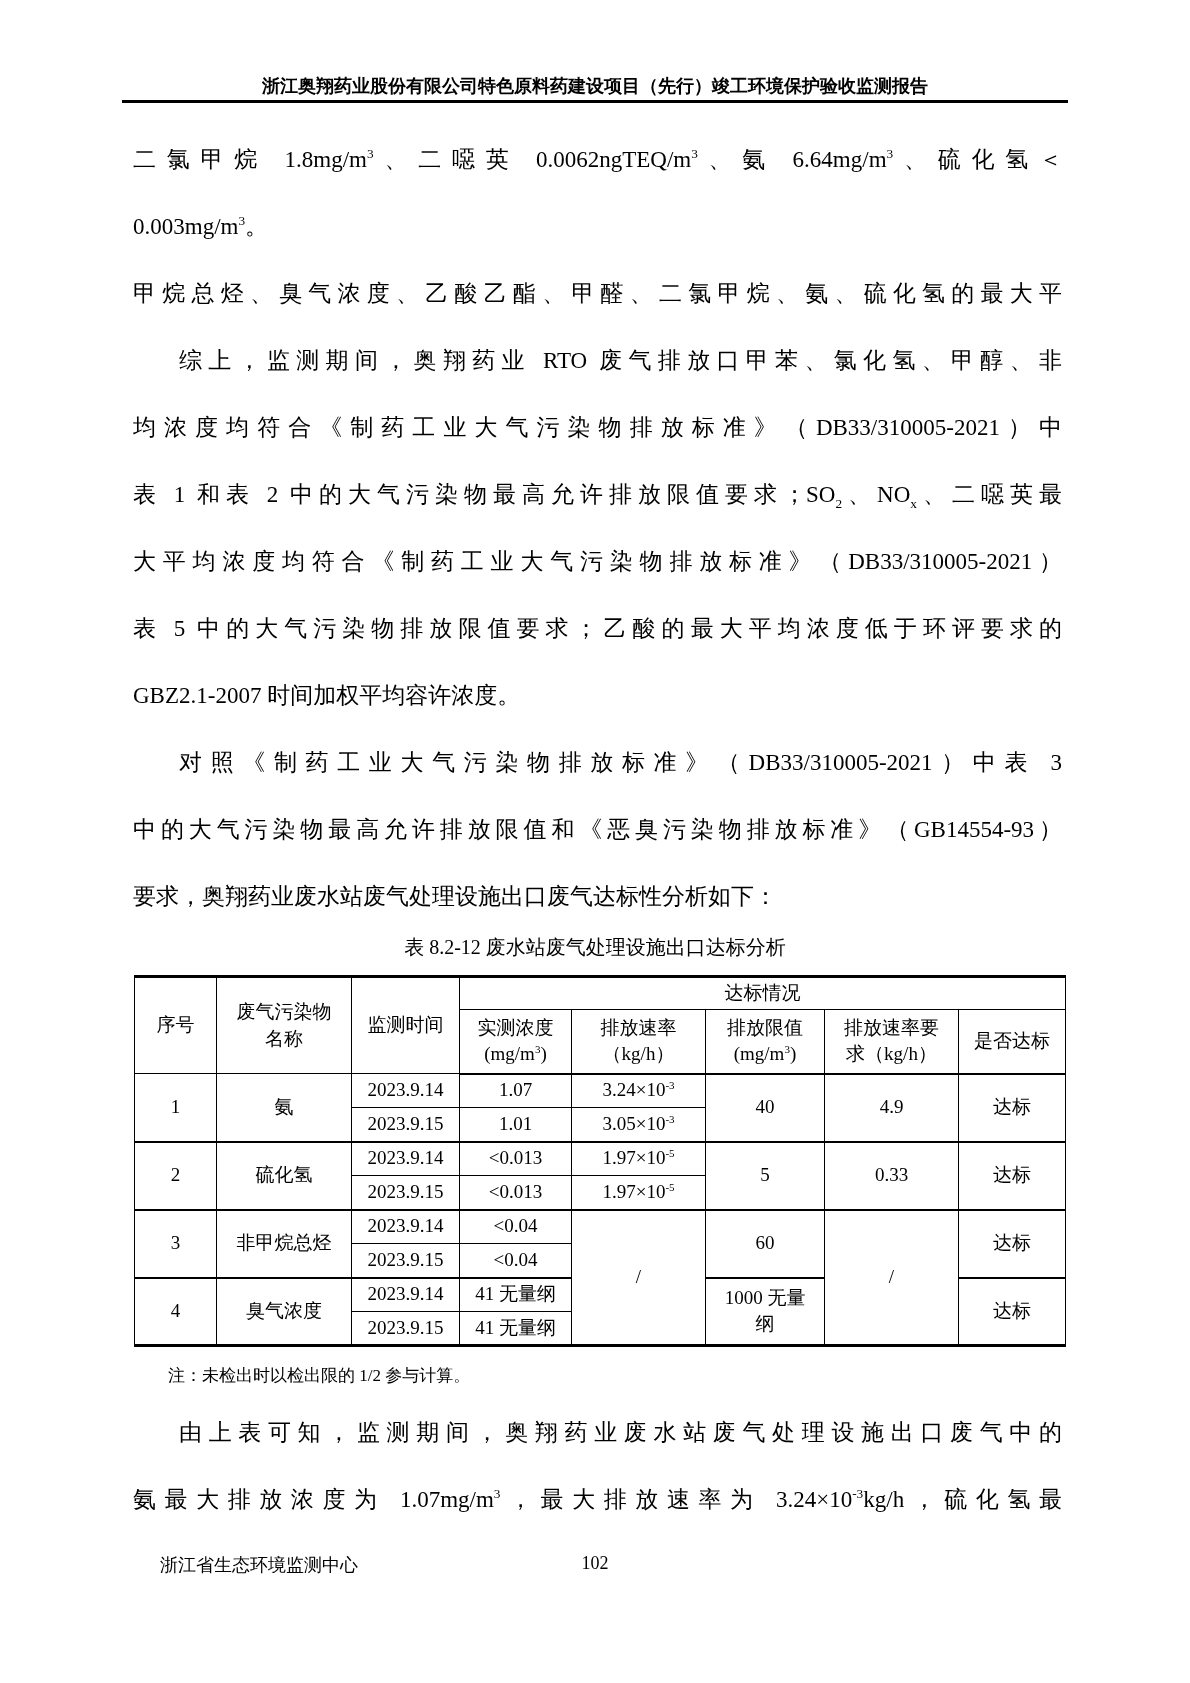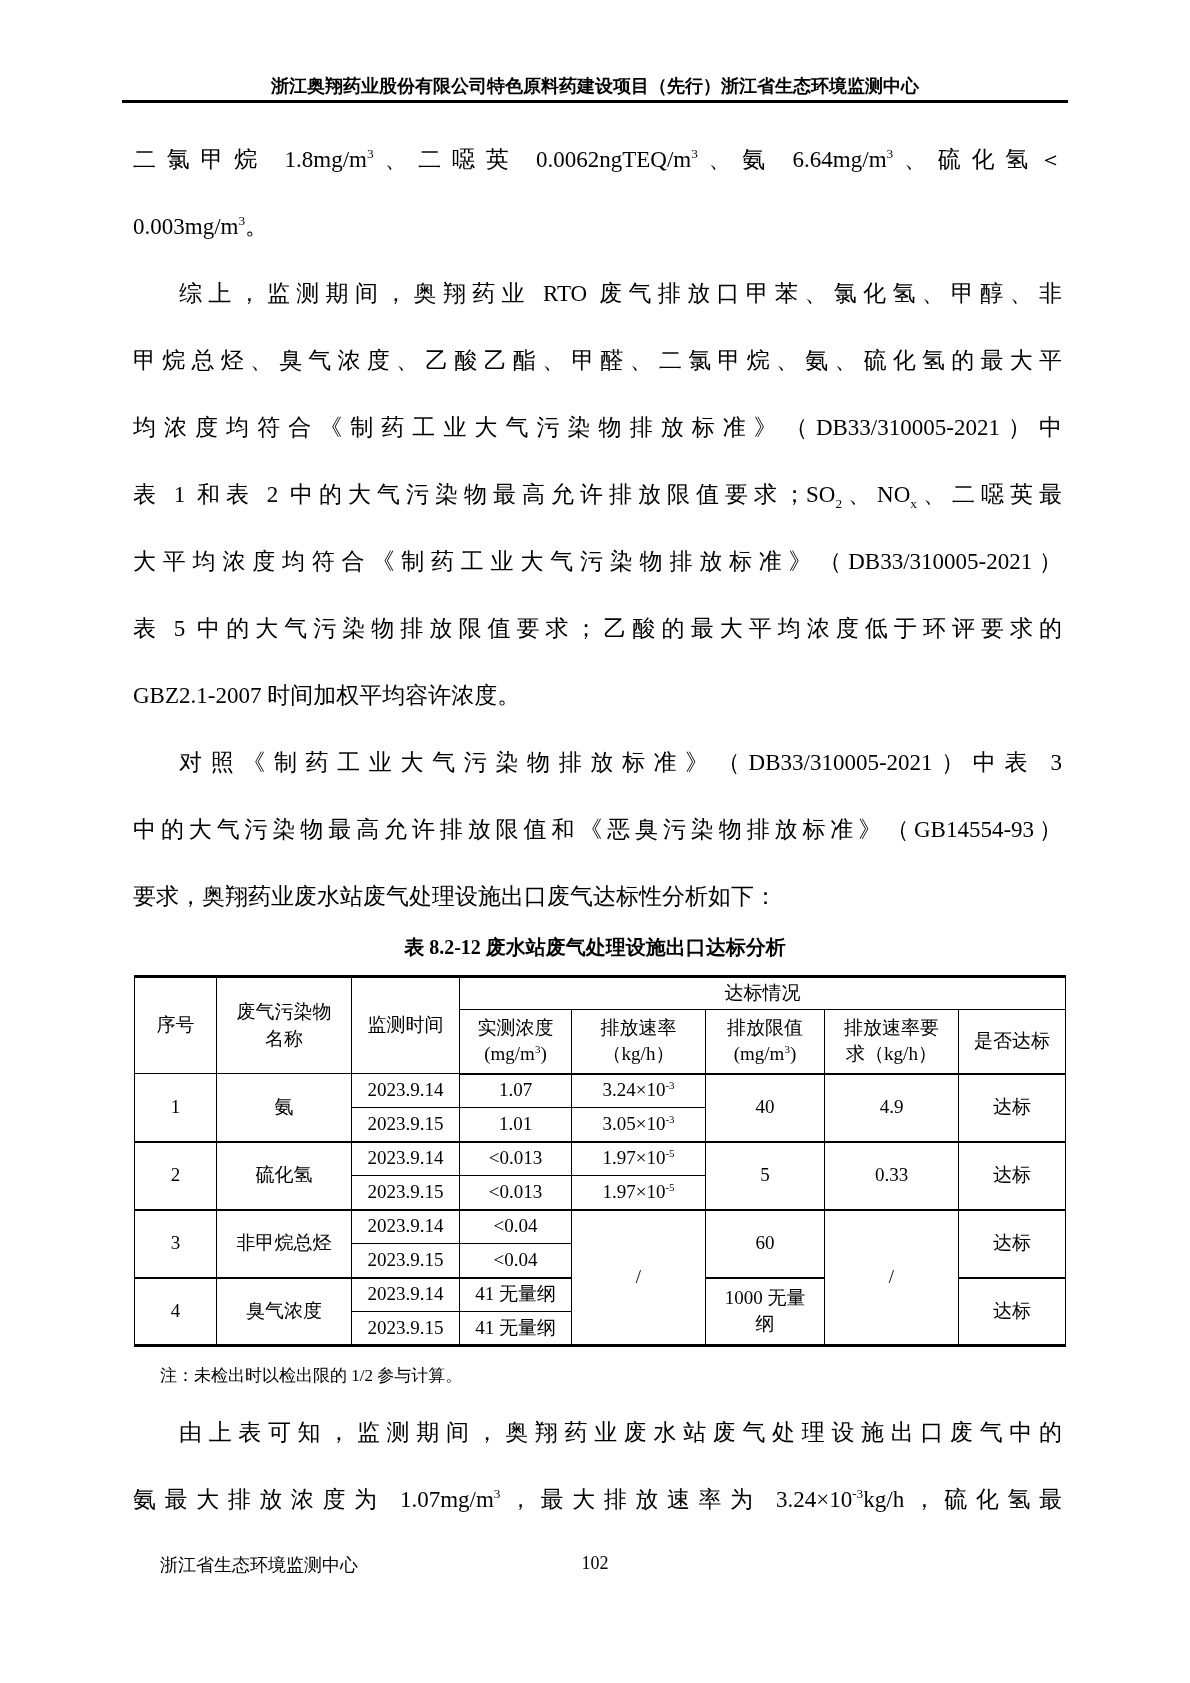--- a/index.html
+++ b/index.html
@@ -27,21 +27,21 @@
     font-size:23px;line-height:67px;
   }
   #para-1{top:126px;}
   #para-4{top:1399px;}
   .line{text-align:justify;text-align-last:justify;}
   .line-last{text-align-last:left;font-family:Liberation Serif, serif;}
   .line-indent{text-indent:46px;}
   sup,sub{font-size:0.58em;line-height:0;}
   .table-caption{
     position:absolute;top:934px;left:0;right:0;
-    text-align:center;font-size:20px;font-weight:bold;
+    text-align:center;font-size:20px;font-weight:normal;
   }
   table.data{
     position:absolute;top:975px;left:134px;
     width:931px;
     border-collapse:collapse;table-layout:fixed;
     border:1px solid #000;
     border-top:3px solid #000;
     border-bottom:3px solid #000;
   }
   table.data td{
@@ -51,50 +51,50 @@
     padding:0 2px;
     white-space:pre-line;
     overflow:hidden;
   }
   tr.h1{height:33px;}
   tr.h2{height:64px;padding-left:16px;}
   tr.h2 td{border-bottom-width:2px;}
   tr.dr{height:34px;}
   tr.gsep td{border-top-width:2px;}
   .note{
-    position:absolute;top:1364px;left:160px;
+    position:absolute;top:1364px;left:168px;
     font-size:17px;
   }
   .footer-left{
     position:absolute;top:1553px;left:160px;
     font-size:18px;
     font-family:Liberation Mono, monospace;
   }
   .footer-page{
     position:absolute;top:1553px;left:0;right:0;
     text-align:center;font-size:18px;
   }
 </style>
 </head>
 <body>
 
 <div class="page">
 
-  <div class="header-title">浙江奥翔药业股份有限公司特色原料药建设项目（先行）浙江省生态环境监测中心</div>
+  <div class="header-title">浙江奥翔药业股份有限公司特色原料药建设项目（先行）竣工环境保护验收监测报告</div>
   <div class="header-rule"></div>
 
   <div class="body-block" id="para-1">
       <div class="line"><span>二氯甲烷 1.8mg/m</span><sup>3</sup><span>、二噁英 0.0062ngTEQ/m</span><sup>3</sup><span>、氨 6.64mg/m</span><sup>3</sup><span>、硫化氢＜</span></div>
       <div class="line line-last"><span>0.003mg/m</span><sup>3</sup><span>。</span></div>
     </div>
 
   <div class="body-block" id="para-23" style="top:126px;margin-top:134px;">
     <div>
+        <div class="line">甲烷总烃、臭气浓度、乙酸乙酯、甲醛、二氯甲烷、氨、硫化氢的最大平</div>
         <div class="line line-indent">综上，监测期间，奥翔药业 RTO 废气排放口甲苯、氯化氢、甲醇、非</div>
-        <div class="line">甲烷总烃、臭气浓度、乙酸乙酯、甲醛、二氯甲烷、氨、硫化氢的最大平</div>
         <div class="line">均浓度均符合《制药工业大气污染物排放标准》（DB33/310005-2021）中</div>
         <div class="line"><span>表 1 和表 2 中的大气污染物最高允许排放限值要求；SO</span><sub>2</sub><span>、NO</span><sub>x</sub><span>、二噁英最</span></div>
         <div class="line">大平均浓度均符合《制药工业大气污染物排放标准》（DB33/310005-2021）</div>
         <div class="line">表 5 中的大气污染物排放限值要求；乙酸的最大平均浓度低于环评要求的</div>
         <div class="line line-last">GBZ2.1-2007 时间加权平均容许浓度。</div>
       </div>
     <div>
         <div class="line line-indent">对照《制药工业大气污染物排放标准》（DB33/310005-2021）中表 3</div>
         <div class="line">中的大气污染物最高允许排放限值和《恶臭污染物排放标准》（GB14554-93）</div>
         <div class="line line-last">要求，奥翔药业废水站废气处理设施出口废气达标性分析如下：</div>

